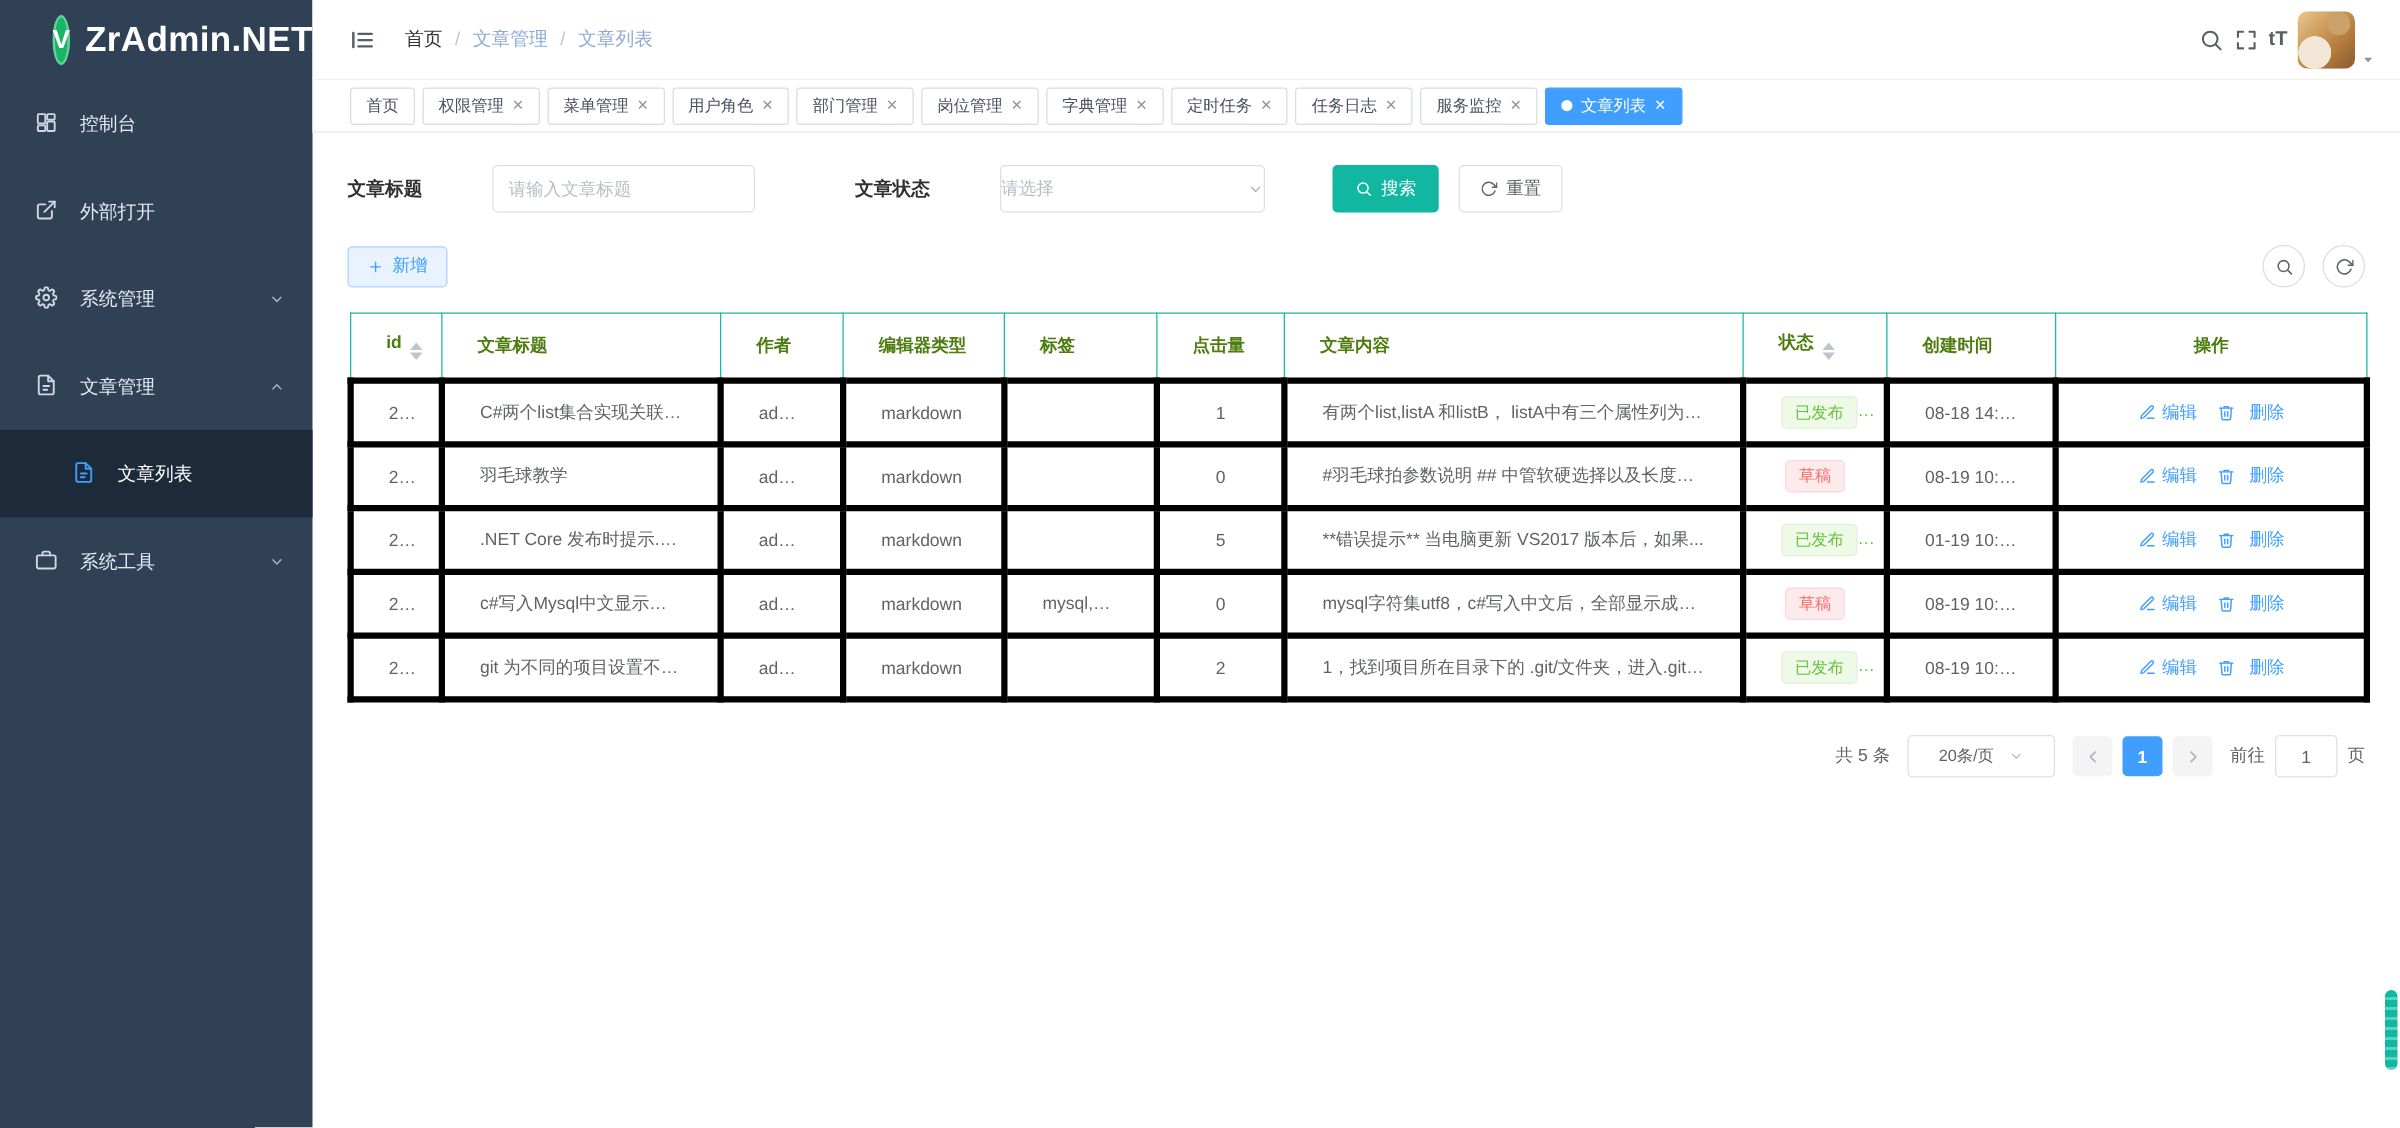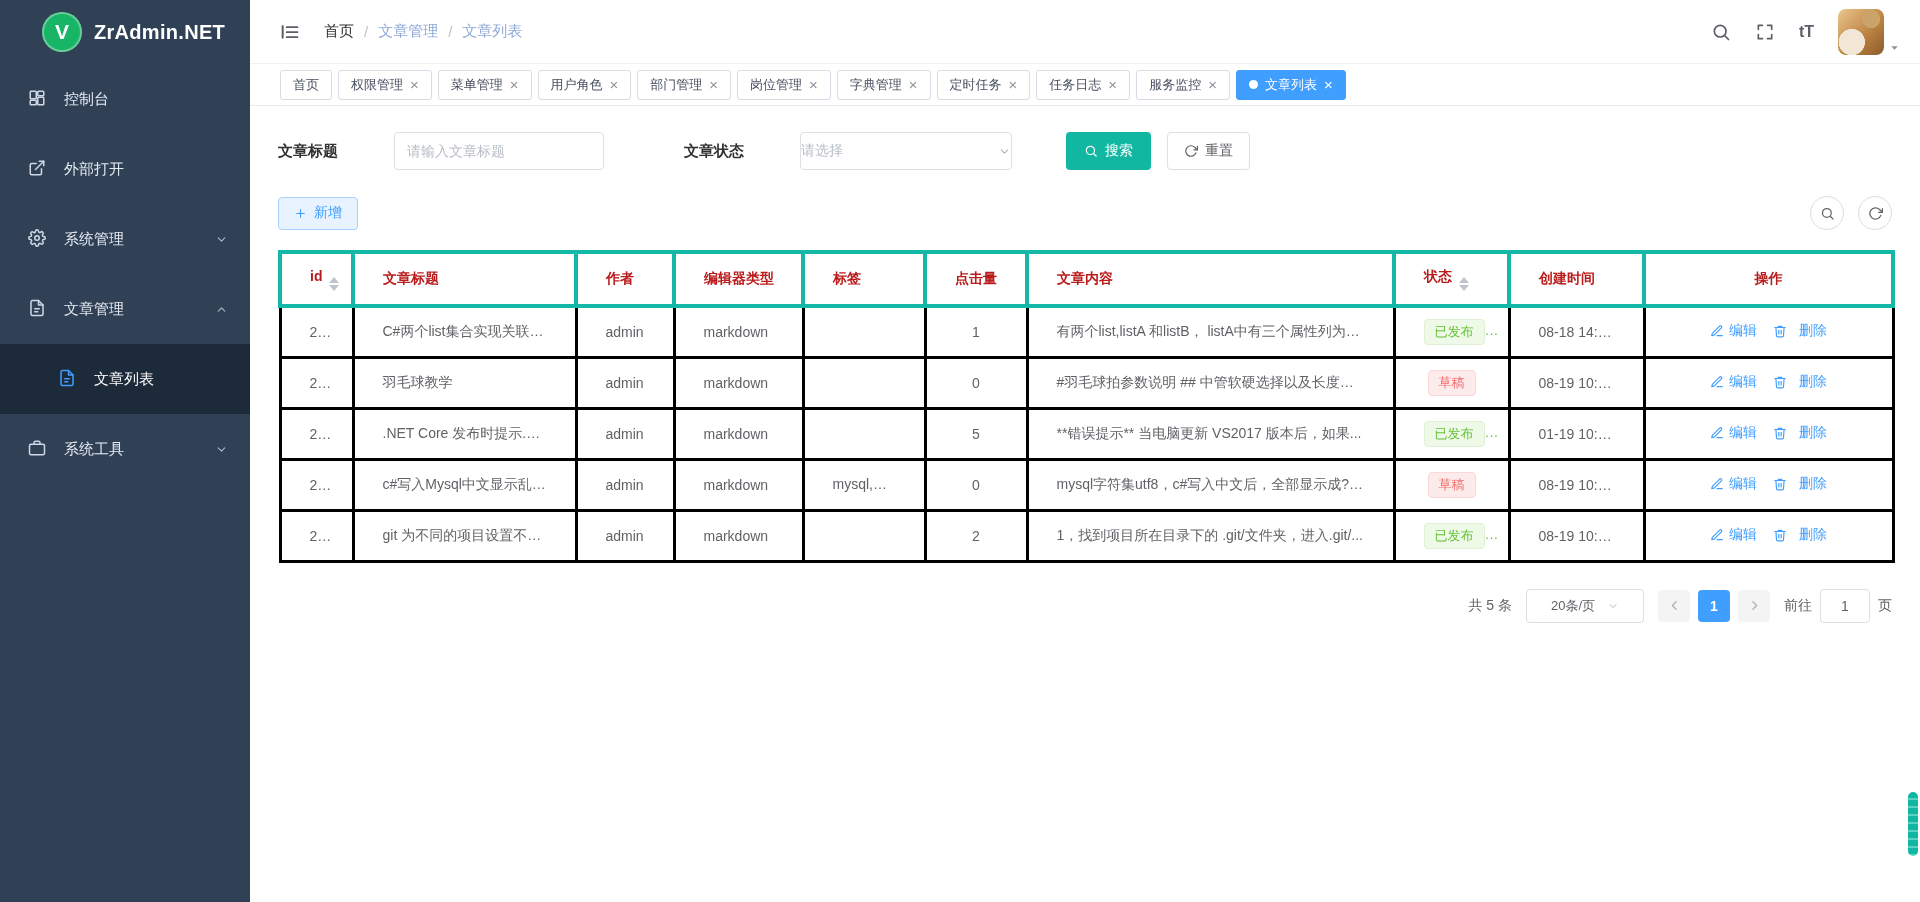--- a/index.html
+++ b/index.html
@@ -7,38 +7,38 @@
   body {
     font-family:"Liberation Sans","DejaVu Sans",sans-serif;
     color:#303133; background:#fff; overflow:hidden; font-size:14px;
   }
   .app { display:flex; width:100%; height:100%; }
 
   
   .sidebar { width:250px; min-width:250px; height:100%; background:#304156; display:flex; flex-direction:column; }
   .logo { height:64px; display:flex; align-items:center; gap:12px; padding-left:42px; cursor:pointer; }
   .logo-badge { width:40px; height:40px; border-radius:50%; background:#18b566; color:#fff; display:flex; align-items:center; justify-content:center; font-weight:700; font-size:21px; box-shadow:inset 0 0 0 2px rgba(255,255,255,.35); }
-  .logo-title { color:#fff; font-size:20px; font-weight:700; letter-spacing:.3px; }
+  .logo-title { color:#fff; font-size:28px; font-weight:700; letter-spacing:.3px; }
   .menu { flex:1; }
   .menu-item { height:70px; display:flex; align-items:center; padding:0 22px 0 28px; color:#e4eaf2; font-size:15px; cursor:pointer; }
   .menu-item .mi-icon { width:20px; height:20px; margin-right:16px; color:#cfd8e4; display:flex; flex-shrink:0; }
   .menu-item .chev { margin-left:auto; color:#aeb9c6; display:flex; }
   .chev.up svg { transform:rotate(180deg); }
   .submenu .menu-item { background:#1c2a3a; padding-left:58px; color:#fff; }
   .submenu .menu-item .mi-icon { color:#409eff; }
 
   
   .main { flex:1; display:flex; flex-direction:column; min-width:0; }
   .navbar { height:64px; display:flex; align-items:center; padding:0 20px 0 30px; background:#fff; border-bottom:1px solid #f0f1f3; flex-shrink:0; }
   .hamburger { color:#5a5e66; margin-right:24px; display:flex; cursor:pointer; }
   .breadcrumb { display:flex; align-items:center; gap:10px; font-size:15px; }
   .bc-item { color:#303133; cursor:pointer; }
   .bc-item.muted { color:#8fa9d8; }
   .bc-sep { color:#c0c4cc; }
-  .nav-right { margin-left:auto; display:flex; align-items:center; gap:24px; }
+  .nav-right { margin-left:auto; display:flex; align-items:center; gap:8px; }
   .nav-icon { color:#5a5e66; display:flex; cursor:pointer; }
   .font-icon { font-weight:700; font-size:16px; color:#5a5e66; cursor:pointer; }
   .avatar-wrap { display:flex; align-items:flex-end; gap:5px; cursor:pointer; }
   .avatar { width:46px; height:46px; border-radius:8px;
     background:
       radial-gradient(circle at 72% 22%, #caa36a 0 18%, transparent 19%),
       radial-gradient(circle at 30% 72%, #f2e7d6 0 28%, transparent 29%),
       linear-gradient(135deg,#ecc68e,#ba8140 60%,#8a5a2e); }
   .avatar-caret { color:#8b8f99; display:flex; margin-bottom:2px; }
 
@@ -64,22 +64,22 @@
   .btn { height:38px; border-radius:4px; display:inline-flex; align-items:center; gap:7px; font-size:14px; cursor:pointer; border:none; font-family:inherit; }
   .btn-search { margin-left:54px; padding:0 18px; background:#12b7a2; color:#fff; }
   .btn-reset { margin-left:16px; padding:0 16px; background:#fff; border:1px solid #dcdfe6; color:#606266; }
 
   .toolbar { display:flex; align-items:center; margin-bottom:20px; }
   .btn-add { height:33px; padding:0 15px; border-radius:4px; background:#e8f3ff; border:1px solid #a6d2ff; color:#409eff; display:inline-flex; align-items:center; gap:7px; font-size:14px; cursor:pointer; font-family:inherit; }
   .toolbar-right { margin-left:auto; display:flex; gap:14px; }
   .circle-btn { width:34px; height:34px; border-radius:50%; border:1px solid #dadcdf; background:#fff; color:#5f6368; display:flex; align-items:center; justify-content:center; cursor:pointer; }
 
   table { width:100%; border-collapse:collapse; table-layout:fixed; font-size:14px; }
-  th { height:54px; padding:0 28px; border:4px solid #14b8a6; color:#b91c1c; font-weight:600; text-align:left; background:#fff; white-space:nowrap; overflow:hidden; }
-  td { height:51px; padding:0 28px; border:3px solid #000000; color:#606266; white-space:nowrap; overflow:hidden; text-overflow:ellipsis; }
+  th { height:54px; padding:0 28px; border:1px solid #14b8a6; color:#4d7c0f; font-weight:600; text-align:left; background:#fff; white-space:nowrap; overflow:hidden; }
+  td { height:51px; padding:0 28px; border:5px solid #000000; color:#606266; white-space:nowrap; overflow:hidden; text-overflow:ellipsis; }
   .sort-carets { display:inline-flex; flex-direction:column; gap:2px; margin-left:7px; vertical-align:-2px; cursor:pointer; }
   .sort-carets i { width:0; height:0; border-left:5px solid transparent; border-right:5px solid transparent; display:block; }
   .sort-carets .up { border-bottom:6px solid #c0c4cc; }
   .sort-carets .down { border-top:6px solid #c0c4cc; }
   .badge { display:inline-block; padding:2px 10px; border-radius:4px; font-size:13px; line-height:20px; }
   .badge.published { background:#eef9e8; color:#67c23a; border:1px solid #dff0d4; }
   .badge.draft { background:#fdeaea; color:#f56c6c; border:1px solid #fbd8d8; }
   .op-link { color:#409eff; display:inline-flex; align-items:center; gap:5px; cursor:pointer; }
   .op-link + .op-link { margin-left:16px;gap:12px; }
   .op-ic { display:flex; }

